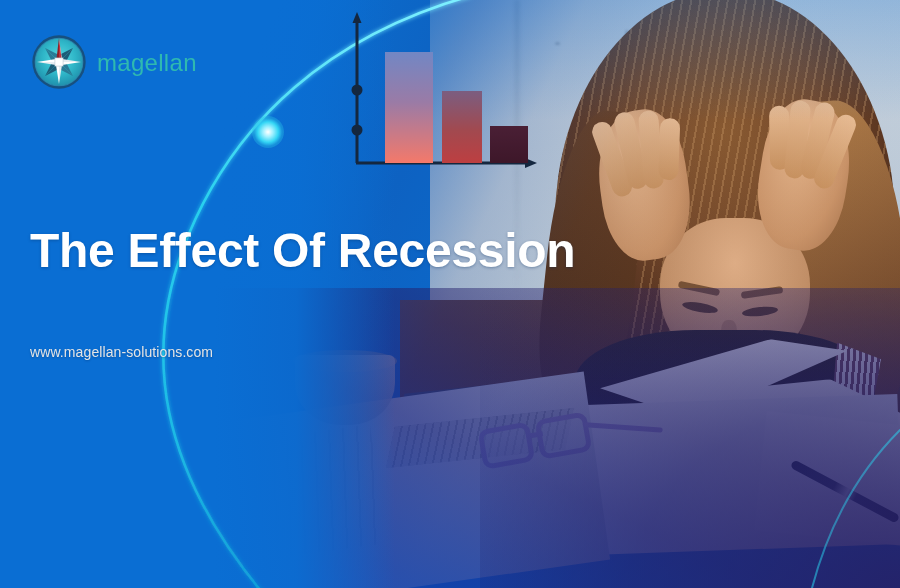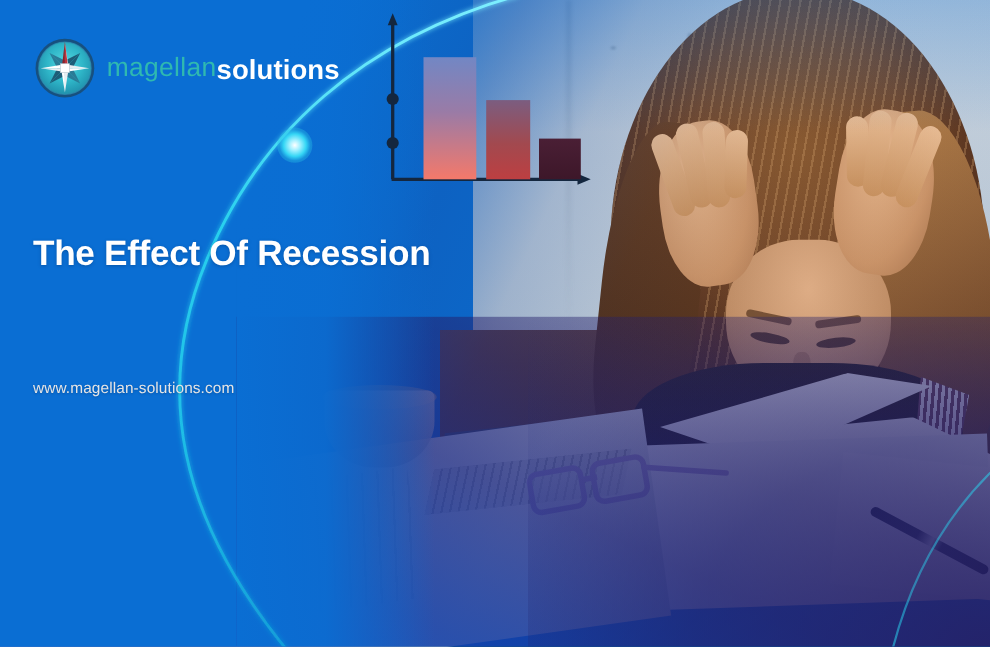--- a/index.html
+++ b/index.html
@@ -245,21 +245,21 @@
   .logo-magellan{
     color:#2fb9b0;font-size:24px;font-weight:400;letter-spacing:.3px;
   }
   .logo-solutions{
     color:#ffffff;font-size:25px;font-weight:700;letter-spacing:.1px;margin-top:2px;
   }
 
   
   #headline{
     position:absolute;left:30px;top:191px;width:640px;
-    color:#fff;font-size:32px;font-weight:700;line-height:1.18;
+    color:#fff;font-size:48px;font-weight:700;line-height:1.18;
     letter-spacing:-.3px;
     text-shadow:0 1px 3px rgba(0,40,90,.35);
   }
   #headline .line{display:block;white-space:nowrap;}
   #url{
     position:absolute;left:30px;top:344px;
     color:#e5e5e5;font-size:14px;font-weight:400;letter-spacing:.1px;
     text-shadow:0 1px 2px rgba(0,40,90,.35);
   }
 </style>
@@ -440,21 +440,20 @@
         <polygon points="50,50 12,50 50,56"></polygon>
         <polygon points="50,50 50,88 56,50"></polygon>
       </g>
 
       <polygon points="50,8 55,50 50,50" fill="#c0333c"></polygon>
       <polygon points="50,8 45,50 50,50" fill="#8f2028"></polygon>
       <rect x="43" y="43" width="14" height="14" fill="#ffffff" stroke="#b9c7cf" stroke-width="1"></rect>
     </svg>
     <span class="logo-text">
       <span class="logo-magellan">magellan</span>
-      <span class="logo-solutions">solutions</span>
     </span>
   </div>
 
   <h1 id="headline">
     <span class="line">The Effect Of Recession</span>
   </h1>
 
   <div id="url">www.magellan-solutions.com</div>
 
 </div>

